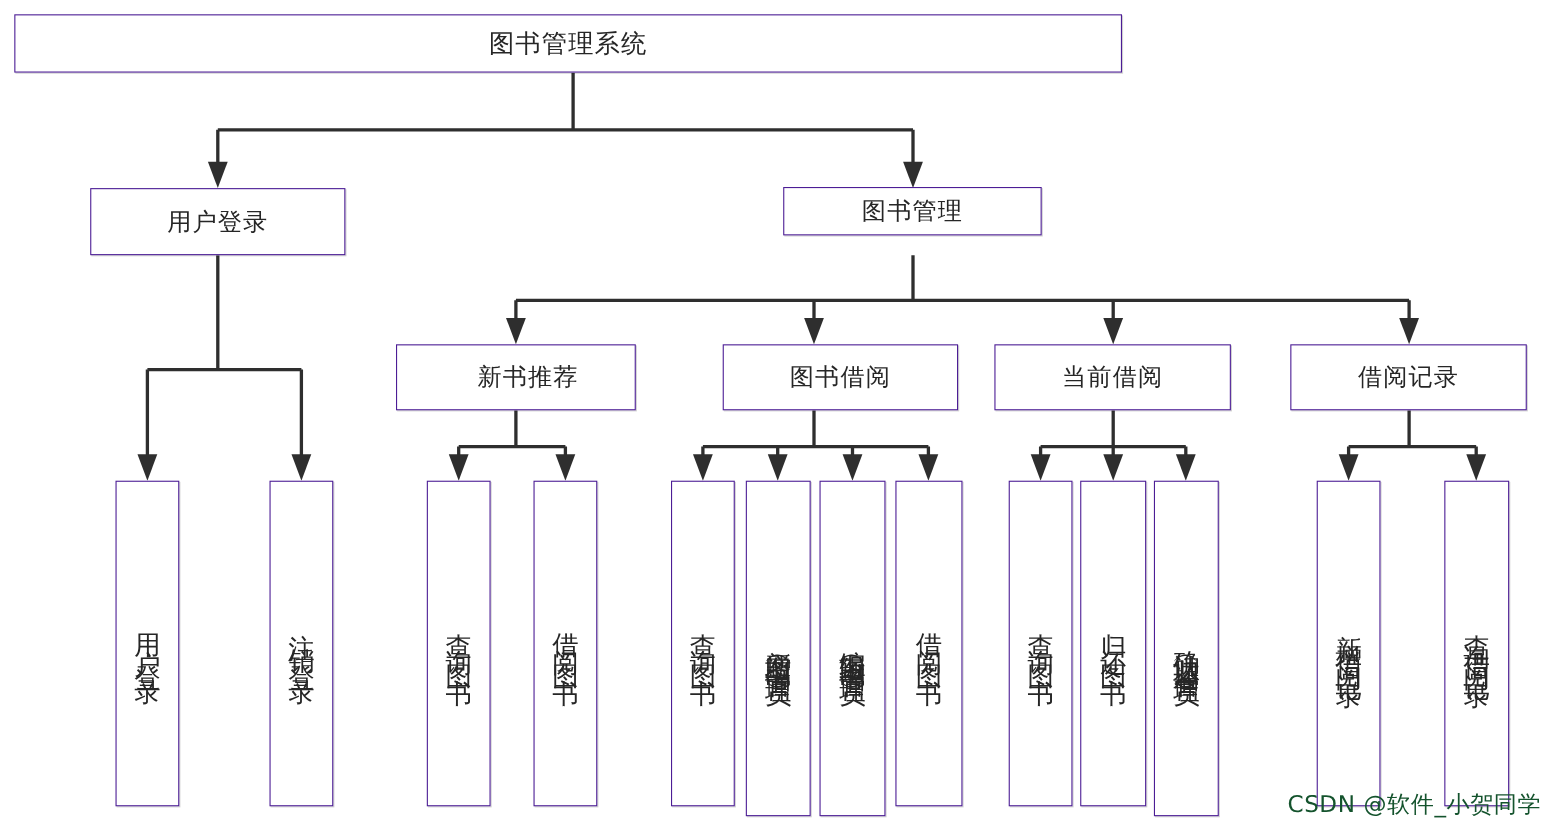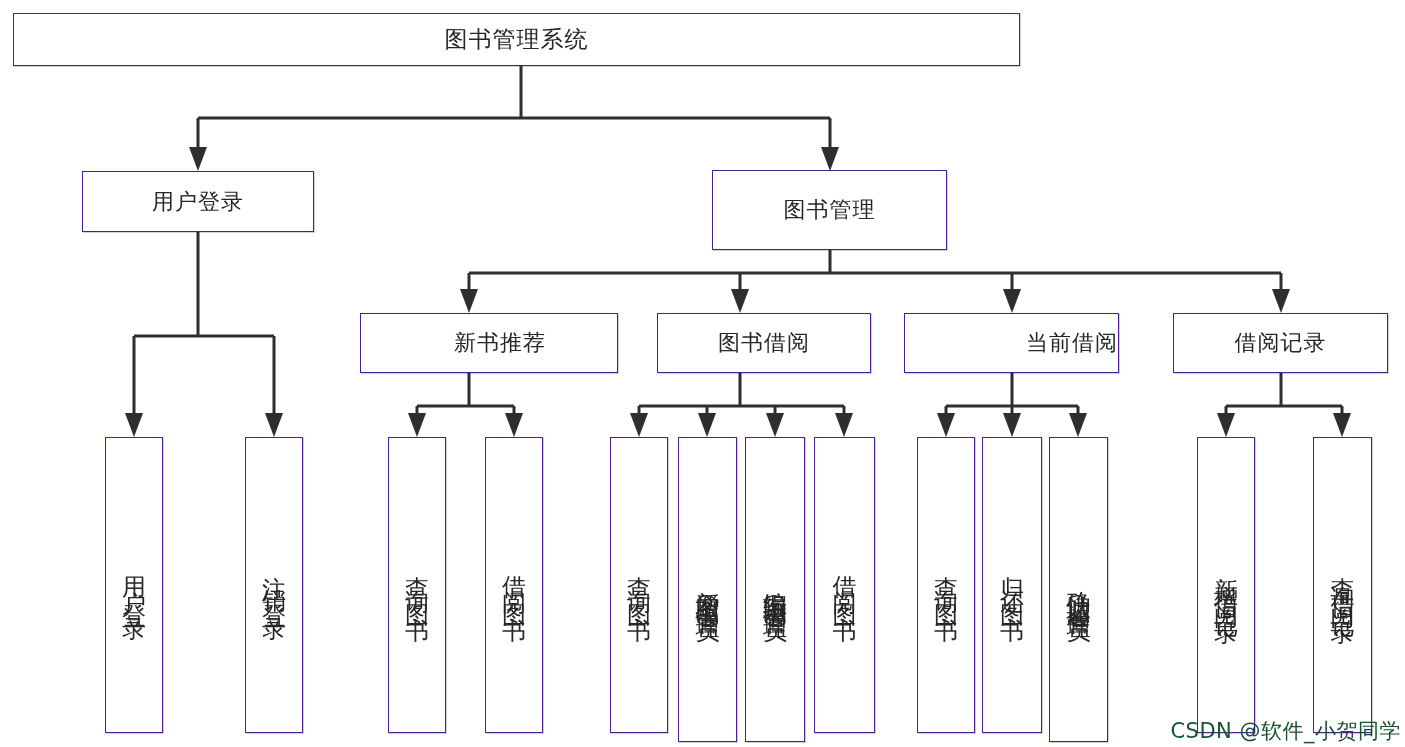--- a/index.html
+++ b/index.html
@@ -9,24 +9,24 @@
   }
   .wires{position:absolute;left:0;top:0;z-index:0;pointer-events:none;}
   .node{
     position:absolute;box-sizing:border-box;border:1px solid #4c1d95;background:#fff;
     display:flex;align-items:center;justify-content:center;color:#262626;z-index:1;
     box-shadow:1px 1px 0 rgba(0,0,0,0.18);
   }
   .h-node{font-size:22px;letter-spacing:1px;}
   #b-root{left:13px;top:13px;width:1007px;height:53px;font-size:23px;}
   #b-user{left:82px;top:171px;width:232px;height:61px;}
-  #b-mgmt{left:712px;top:170px;width:235px;height:80px;}
-  #b-new{left:360px;top:313px;width:258px;height:60px;padding-left:22px;}
+  #b-mgmt{left:712px;top:170px;width:235px;height:44px;}
+  #b-new{left:360px;top:313px;width:218px;height:60px;padding-left:22px;}
   #b-bor{left:633px;top:313px;width:214px;height:60px;margin-left:24px;}
-  #b-cur{left:904px;top:313px;width:215px;height:60px;justify-content:flex-end;}
+  #b-cur{left:904px;top:313px;width:215px;height:60px;}
   #b-rec{left:1173px;top:313px;width:215px;height:60px;}
   .v-node{top:437px;height:296px;}
   .v-node span{
     writing-mode:vertical-lr;text-orientation:mixed;
     font-size:24px;line-height:1;display:block;
   }
   .len4 span{letter-spacing:14px;}
   .len6 span{letter-spacing:9px;}
   .len9 span{letter-spacing:4px;}
   #l-a1{left:105px;width:58px;}

